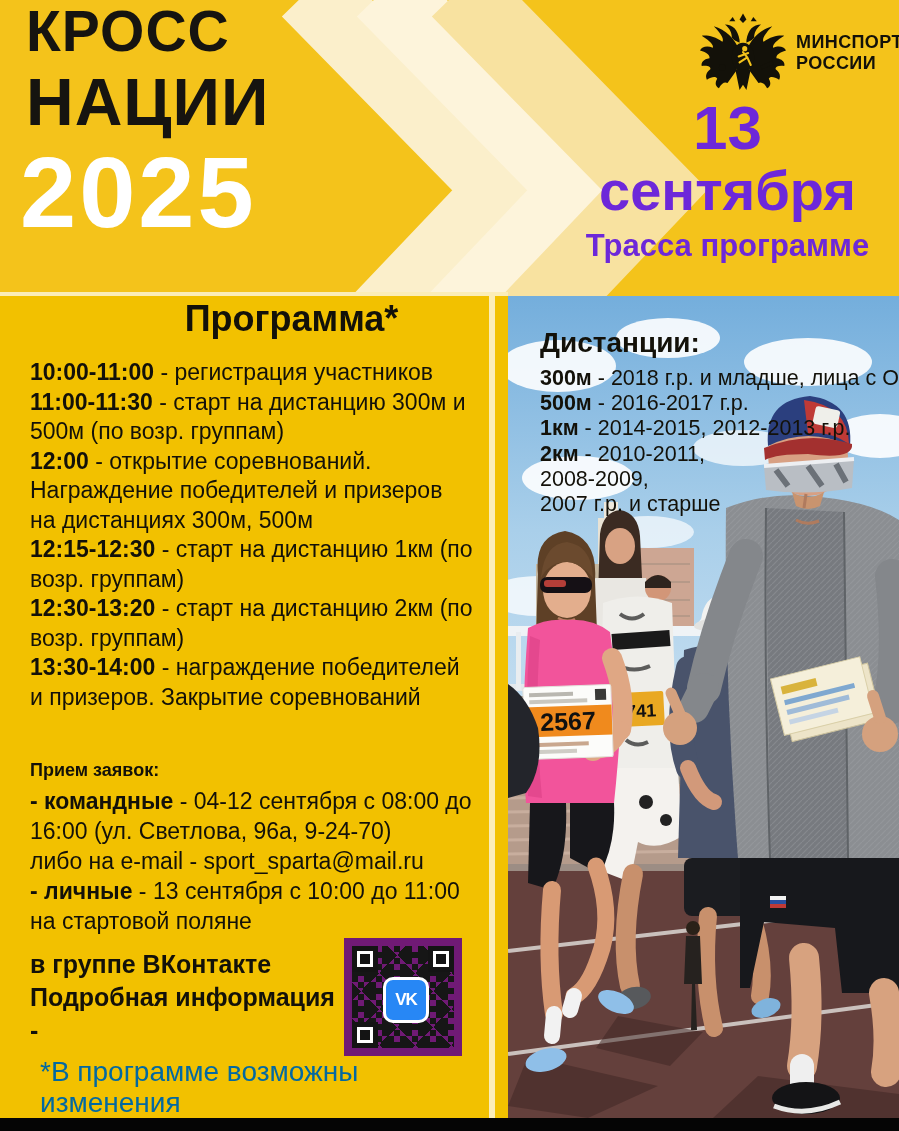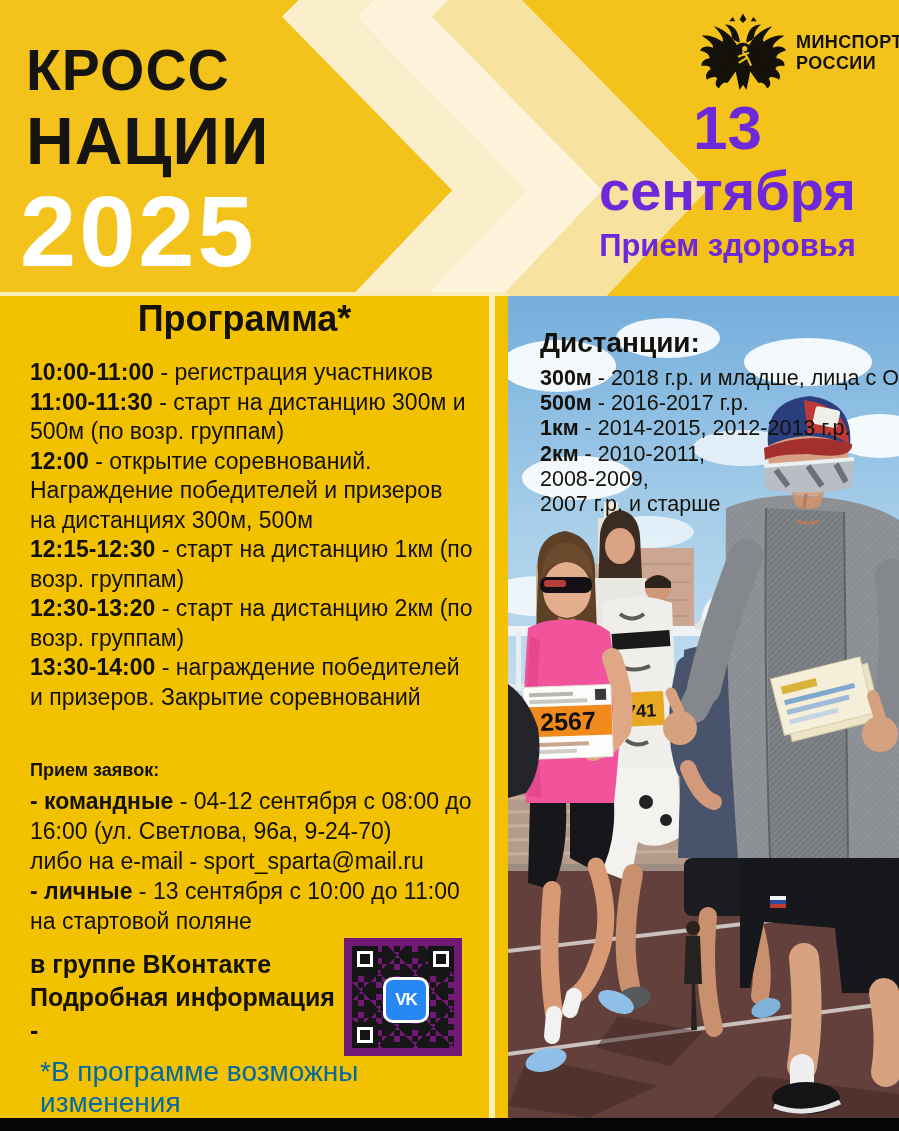--- a/index.html
+++ b/index.html
@@ -7,35 +7,35 @@
   #poster{
     position:relative;width:899px;height:1131px;overflow:hidden;
     background:#F2C100;
     font-family:"Liberation Sans", sans-serif;
     -webkit-font-smoothing:antialiased;
   }
   
   .header{position:absolute;left:0;top:0;width:899px;height:296px;background:#F4C31B;overflow:hidden;}
   .chevrons{position:absolute;left:0;top:0;}
   .logo{position:absolute;left:26px;top:0;color:#161410;}
-  .logo-line1{font-size:57px;font-weight:900;letter-spacing:1px;line-height:62px;margin-top:39px;}
+  .logo-line1{font-size:57px;font-weight:900;letter-spacing:1px;line-height:62px;}
   .logo-line2{font-size:66px;font-weight:900;letter-spacing:1px;line-height:76px;margin-top:2px;}
   .logo-year{font-size:101px;font-weight:bold;letter-spacing:3px;line-height:100px;color:#FFFFFF;margin-top:2px;margin-left:-6px;}
   .ministry{position:absolute;left:700px;top:12px;display:flex;align-items:center;}
   .ministry svg{display:block;}
   .ministry-text{margin-left:10px;color:#131109;font-size:18px;font-weight:bold;line-height:21px;letter-spacing:.4px;}
   .dateblock{position:absolute;left:556px;top:96px;width:343px;text-align:center;color:#6d28d9;}
   .date-day{font-size:62px;font-weight:bold;line-height:64px;}
   .date-month{font-size:56px;font-weight:bold;line-height:62px;}
   .date-loc{font-size:31px;font-weight:bold;line-height:40px;margin-top:4px;}
   
   .panel{position:absolute;left:0;top:296px;width:508px;height:822px;background:#F2C100;}
   .panel-topline{position:absolute;left:0;top:-4px;width:508px;height:4px;background:#FBEDB8;}
   .panel-divider{position:absolute;left:489px;top:0;width:6px;height:822px;background:#FBEDB8;}
-  .program-title{position:absolute;left:0;top:2px;width:489px;text-align:center;font-size:36px;font-weight:bold;color:#131109;}
+  .program-title{position:absolute;left:0;top:2px;width:489px;text-align:center;font-size:36px;font-weight:bold;color:#131109;padding-left:47px;}
   .program-list{position:absolute;left:30px;top:62px;width:450px;font-size:23px;line-height:29.5px;color:#131109;}
   .p-item b{font-weight:bold;}
   .p-item span{white-space:pre-line;}
   .apps{position:absolute;left:30px;top:458px;width:450px;color:#131109;}
   .apps-title{font-size:18px;font-weight:bold;line-height:32px;}
   .apps-list{font-size:23px;line-height:30px;}
   .info{position:absolute;left:30px;top:652px;width:310px;font-size:25px;font-weight:bold;line-height:33px;color:#131109;}
   .note{position:absolute;left:40px;top:760px;width:450px;font-size:28px;line-height:31px;color:#0369a1;}
   
   .qr{position:absolute;left:344px;top:642px;width:118px;height:118px;background:#701a75;}
@@ -107,21 +107,21 @@
       </svg>
       <div class="ministry-text">
         <div>МИНСПОРТ</div>
         <div>РОССИИ</div>
       </div>
     </div>
 
     <div class="dateblock">
       <div class="date-day">13</div>
       <div class="date-month">сентября</div>
-      <div class="date-loc">Прием здоровья</div>
+      <div class="date-loc">Трасса программе</div>
     </div>
   </div>
 
   <div class="panel">
     <div class="panel-topline"></div>
     <div class="panel-divider"></div>
 
     <div class="program-title">Программа*</div>
 
     <div class="program-list">

